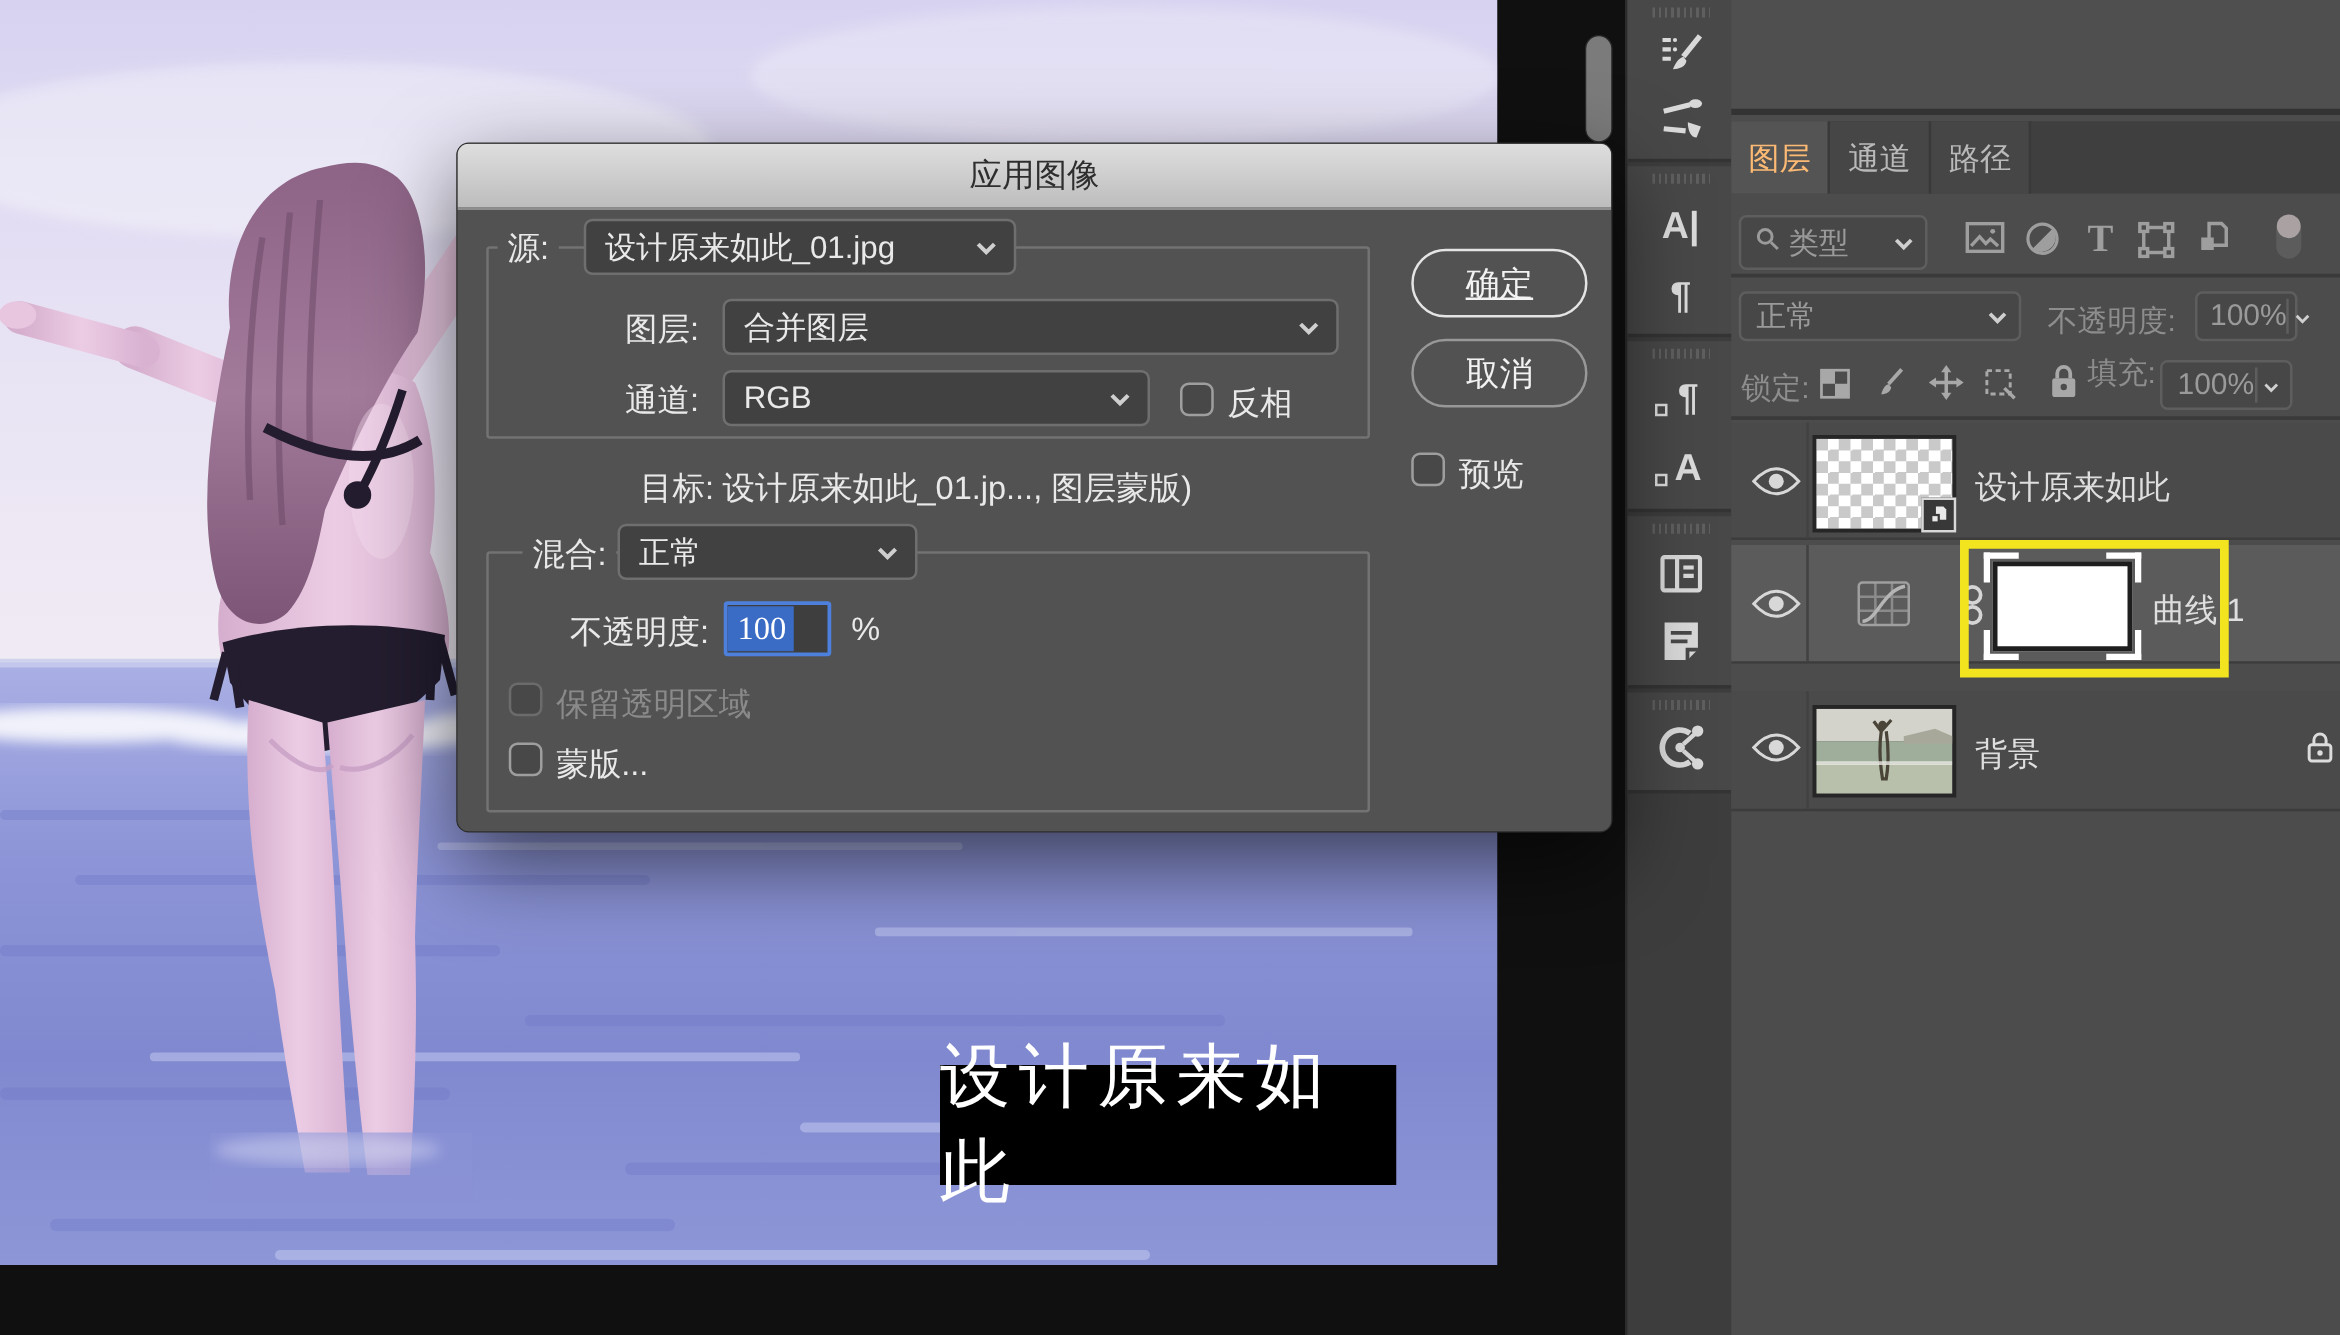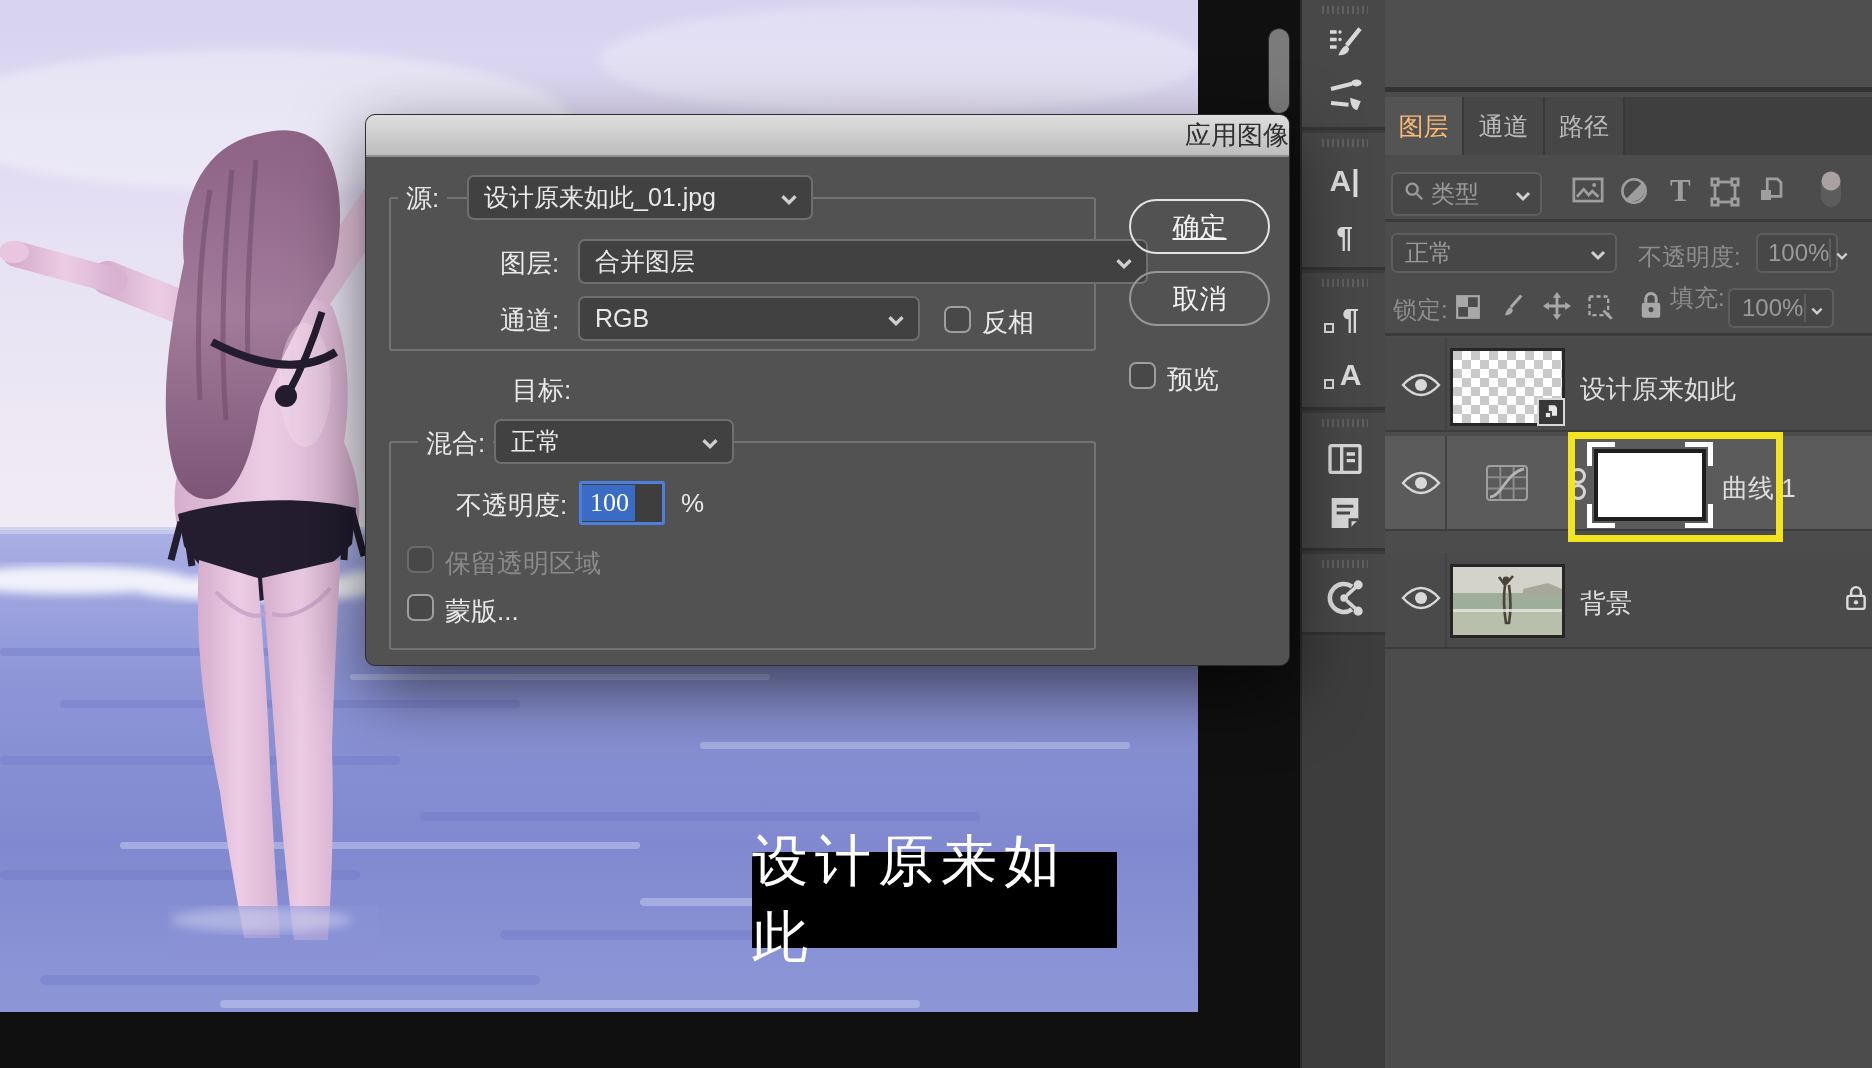--- a/index.html
+++ b/index.html
@@ -69,23 +69,23 @@
   .c-tr { right:0; top:0; border-right:5px solid #fff; border-top:5px solid #fff; }
   .c-bl { left:0; bottom:0; border-left:5px solid #fff; border-bottom:5px solid #fff; }
   .c-br { right:0; bottom:0; border-right:5px solid #fff; border-bottom:5px solid #fff; }
   #yellow-box { left:183px; top:432px; width:215px; height:110px;
     border:7px solid #f2e41f; z-index:30; }
 
   
   #dialog { left:365px; top:114px; width:925px; height:552px; background:#525252;
     border-radius:10px; box-shadow:0 25px 70px rgba(0,0,0,.6); z-index:50;
     border:1px solid #2d2d2d; }
-  #dlg-title { left:0; top:0; width:100%; height:42px; border-radius:9px 9px 0 0;
+  #dlg-title { left:0; top:0; width:100%; height:53px; border-radius:9px 9px 0 0;
     background:linear-gradient(#dedede,#bdbdbd); border-bottom:2px solid #8e8e8e;
-    display:flex; align-items:center; justify-content:flex-end;
+    display:flex; align-items:center; justify-content:center;
     font-size:26px; color:#2e2e2e; }
   .dlabel { position:absolute; font-size:26px; color:#e9e9e9; white-space:nowrap; }
   .dlabel.dim { color:#8a8a8a; }
   .dsel { position:absolute; background:#414141; border:2px solid #6f6f6f; border-radius:7px;
     color:#e9e9e9; font-size:25px; display:flex; align-items:center; padding-left:15px; }
   .dsel .chev { margin-left:auto; margin-right:12px; }
   .chev svg { stroke:#cfcfcf; fill:none; stroke-width:3; }
   .groupbox { position:absolute; border:2px solid #737373; border-radius:3px; }
   .cbx { position:absolute; width:27px; height:27px; border:2.5px solid #9e9e9e;
     border-radius:7px; background:#484848; }
@@ -476,40 +476,41 @@
     <span class="dlabel legend-bg" style="left:32px;top:66px">源:</span>
     <div class="dsel" style="left:101px;top:60px;width:346px;height:45px">
       <span>设计原来如此_01.jpg</span>
       <span class="chev">
         <svg width="20" height="13" viewBox="0 0 18 12">
             <path d="M3 3 L9 9 L15 3"></path>
           </svg></span>
     </div>
 
     <span class="dlabel" style="left:134px;top:131px">图层:</span>
-    <div class="dsel" style="left:212px;top:124px;width:570px;height:45px">
+    <div class="dsel" style="left:212px;top:124px;width:493px;height:45px">
       <span>合并图层</span>
       <span class="chev">
         <svg width="20" height="13" viewBox="0 0 18 12">
             <path d="M3 3 L9 9 L15 3"></path>
           </svg></span>
     </div>
 
     <span class="dlabel" style="left:134px;top:188px">通道:</span>
     <div class="dsel" style="left:212px;top:181px;width:342px;height:45px">
       <span>RGB</span>
       <span class="chev">
         <svg width="20" height="13" viewBox="0 0 18 12">
             <path d="M3 3 L9 9 L15 3"></path>
           </svg></span>
     </div>
     <div class="cbx" style="left:578px;top:191px"></div>
     <span class="dlabel" style="left:616px;top:190px">反相</span>
 
     <span class="dlabel" style="left:146px;top:258px">目标:</span>
+    <span class="dlabel" style="left:212px;top:258px">设计原来如此_01.jp..., 图层蒙版)</span>
 
     <div class="groupbox" style="left:23px;top:326px;width:707px;height:209px"></div>
 
     <span class="dlabel legend-bg" style="left:52px;top:311px">混合:</span>
     <div class="dsel" style="left:128px;top:304px;width:240px;height:45px">
       <span>正常</span>
       <span class="chev">
         <svg width="20" height="13" viewBox="0 0 18 12">
             <path d="M3 3 L9 9 L15 3"></path>
           </svg></span>

